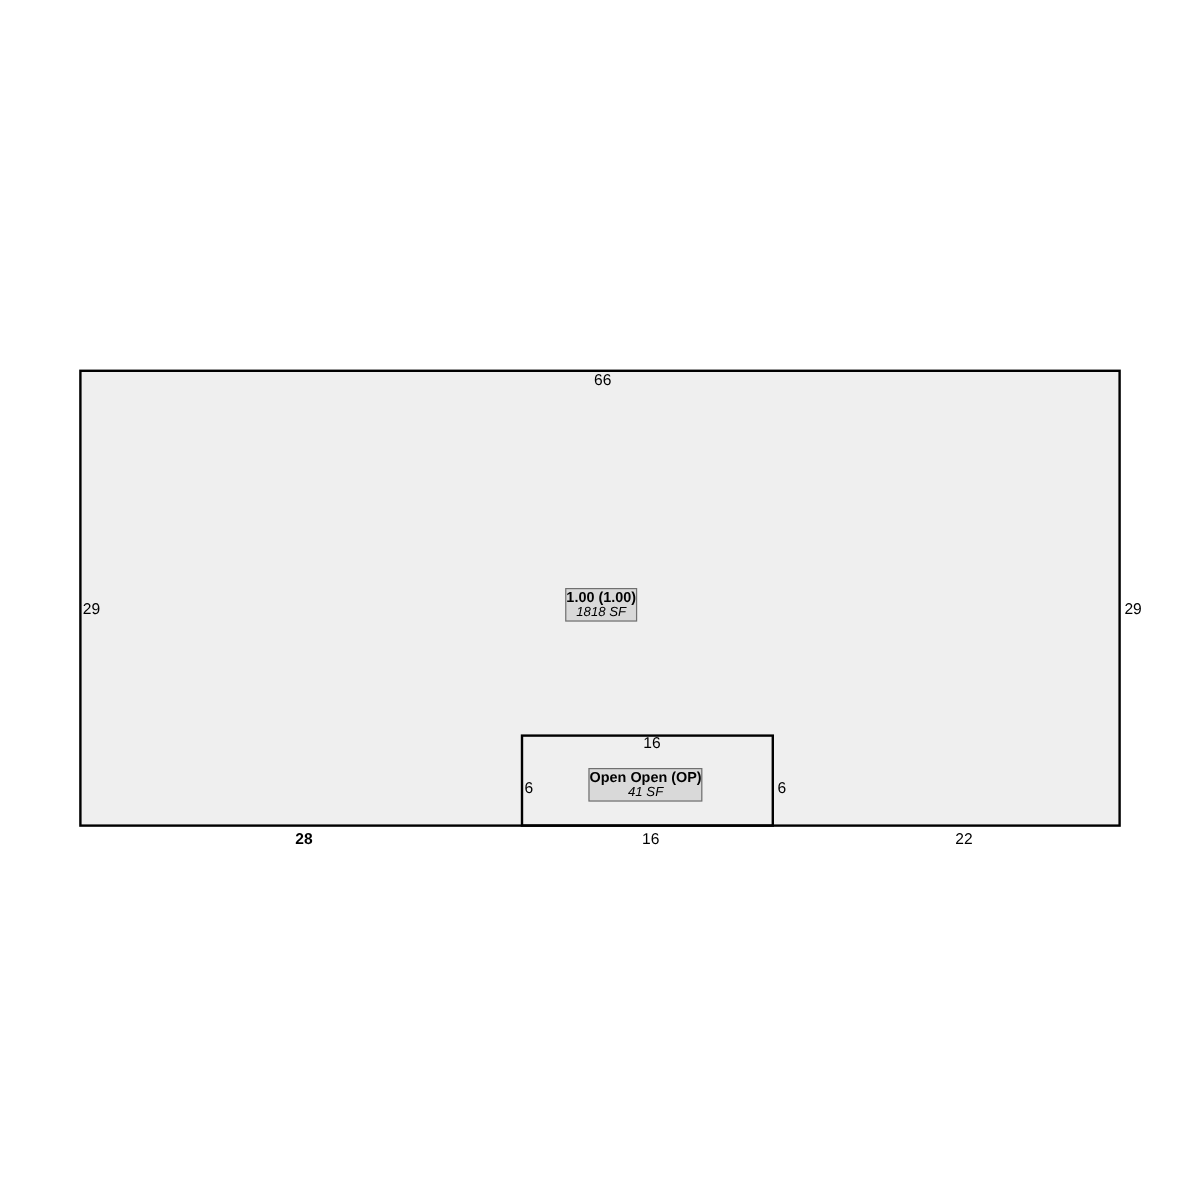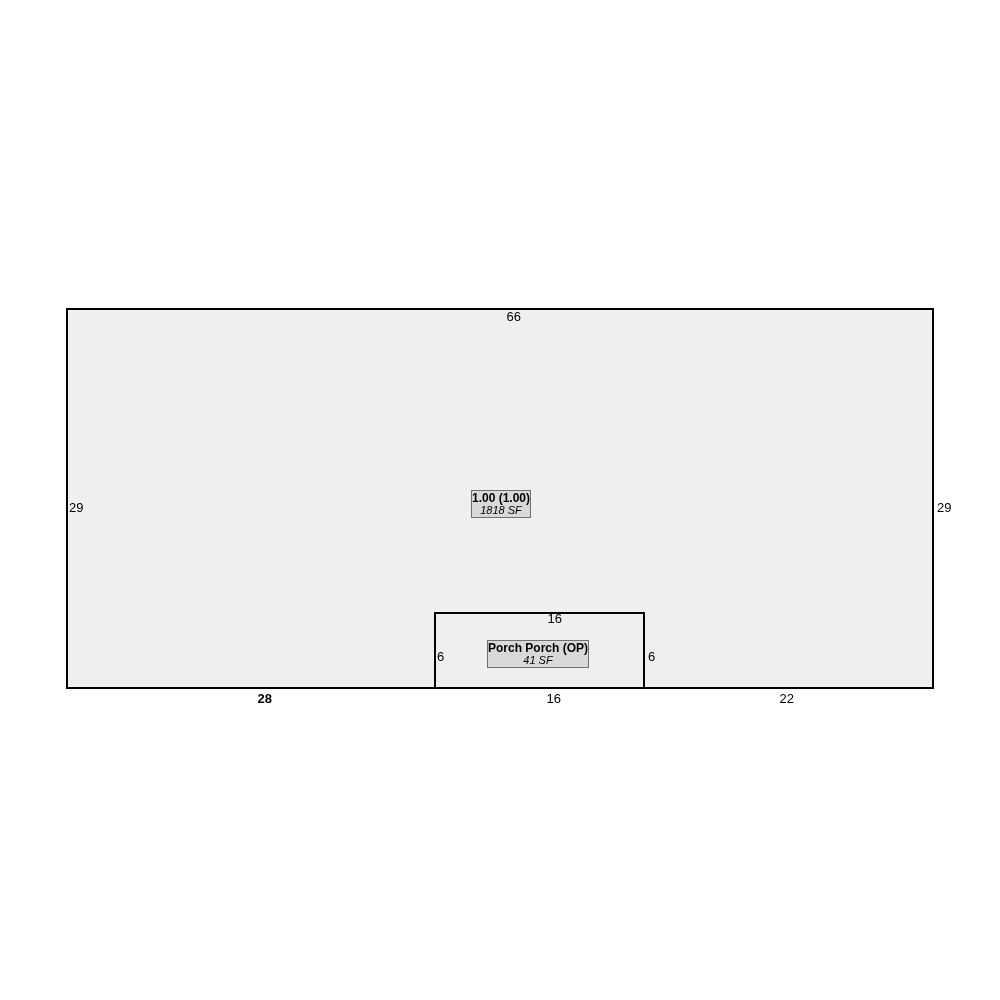--- a/index.html
+++ b/index.html
@@ -19,27 +19,27 @@
     background: var(--area-fill, #efefef);
   }
   .main-outline  { left: 66px;  top: 308px; width: 868px; height: 381px; }
   .porch-outline { left: 434px; top: 612px; width: 211px; height: 77px; background: transparent; }
   .dim {
     position: absolute;
     font-size: 13px;
     line-height: 13px;
     white-space: nowrap;
   }
-  .dim.centered { width: 26px; text-align: right; }
+  .dim.centered { width: 26px; text-align: left; }
   .dim-main-top          { left: 495px; top: 310px; }
   .dim-main-left         { left: 69px;  top: 501px; }
   .dim-main-right        { left: 937px; top: 501px; }
   .dim-main-bottom-left  { left: 246px; top: 692px; font-weight: bold; }
   .dim-main-bottom-center{ left: 535px; top: 692px; }
-  .dim-main-bottom-right { left: 768px; top: 692px; }
+  .dim-main-bottom-right { left: 796px; top: 692px; }
   .dim-porch-top         { left: 536px; top: 612px; }
   .dim-porch-left        { left: 437px; top: 650px; }
   .dim-porch-right       { left: 648px; top: 650px; }
   .area-label {
     position: absolute;
     transform: translate(-50%, -50%);
     background: var(--label-box-fill, #d9d9d9);
     border: 1px solid var(--label-box-border, #707070);
     padding: 1px 0;
     text-align: center;
@@ -69,17 +69,17 @@
   <span class="dim centered dim-porch-top">16</span>
   <span class="dim dim-porch-left">6</span>
   <span class="dim dim-porch-right">6</span>
 
   <div class="area-label main-label">
     <div class="label-name">1.00 (1.00)</div>
     <div class="label-size">1818 SF</div>
   </div>
 
   <div class="area-label porch-label">
-    <div class="label-name">Porch Porch (OP)</div>
+    <div class="label-name">Open Open (OP)</div>
     <div class="label-size">41 SF</div>
   </div>
 
 </div>
 
 </body></html>

